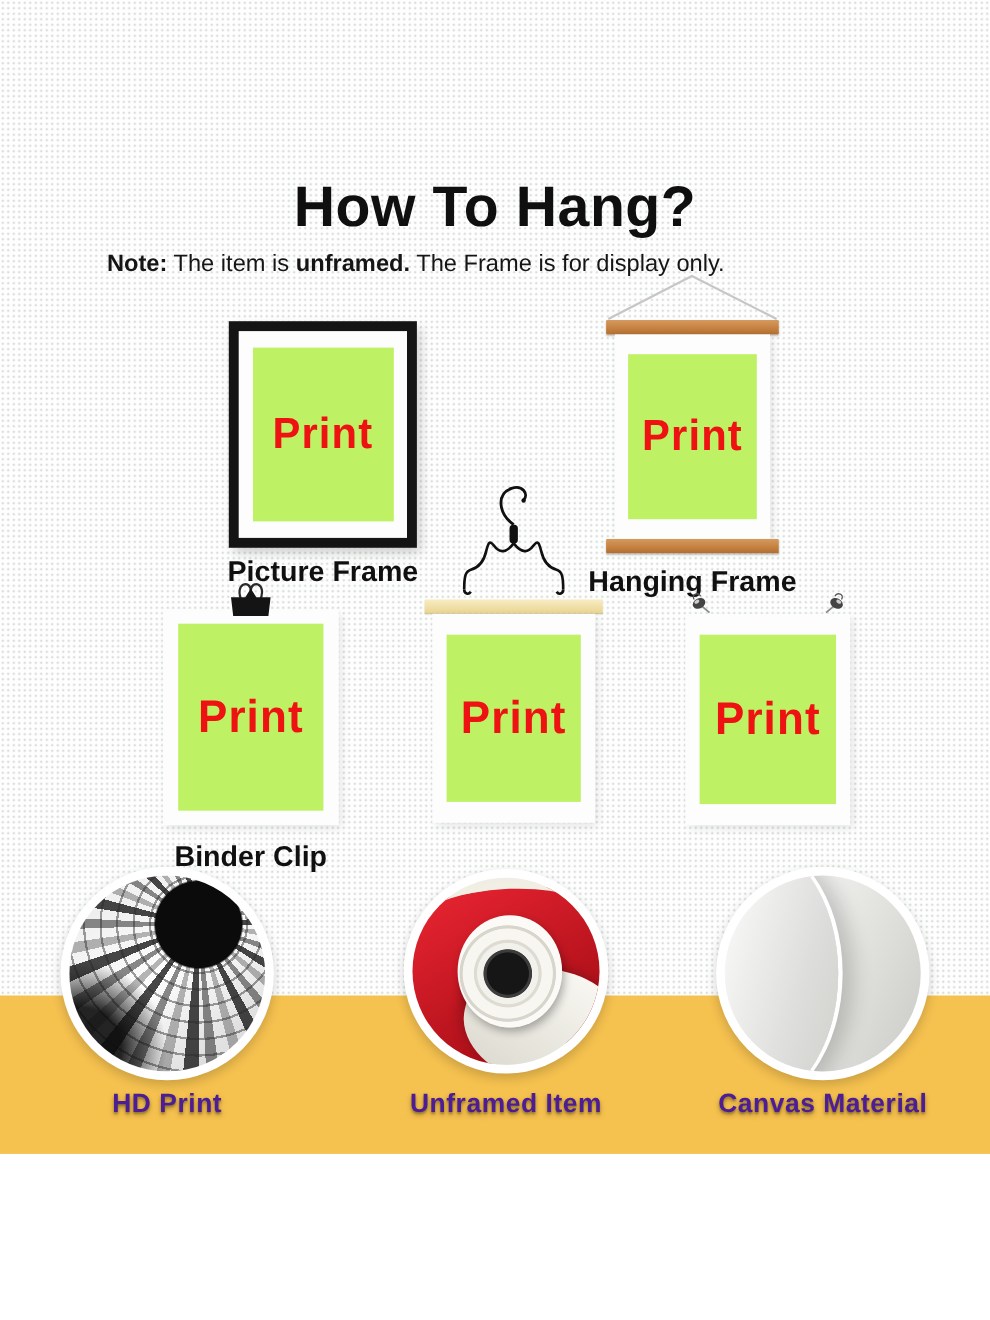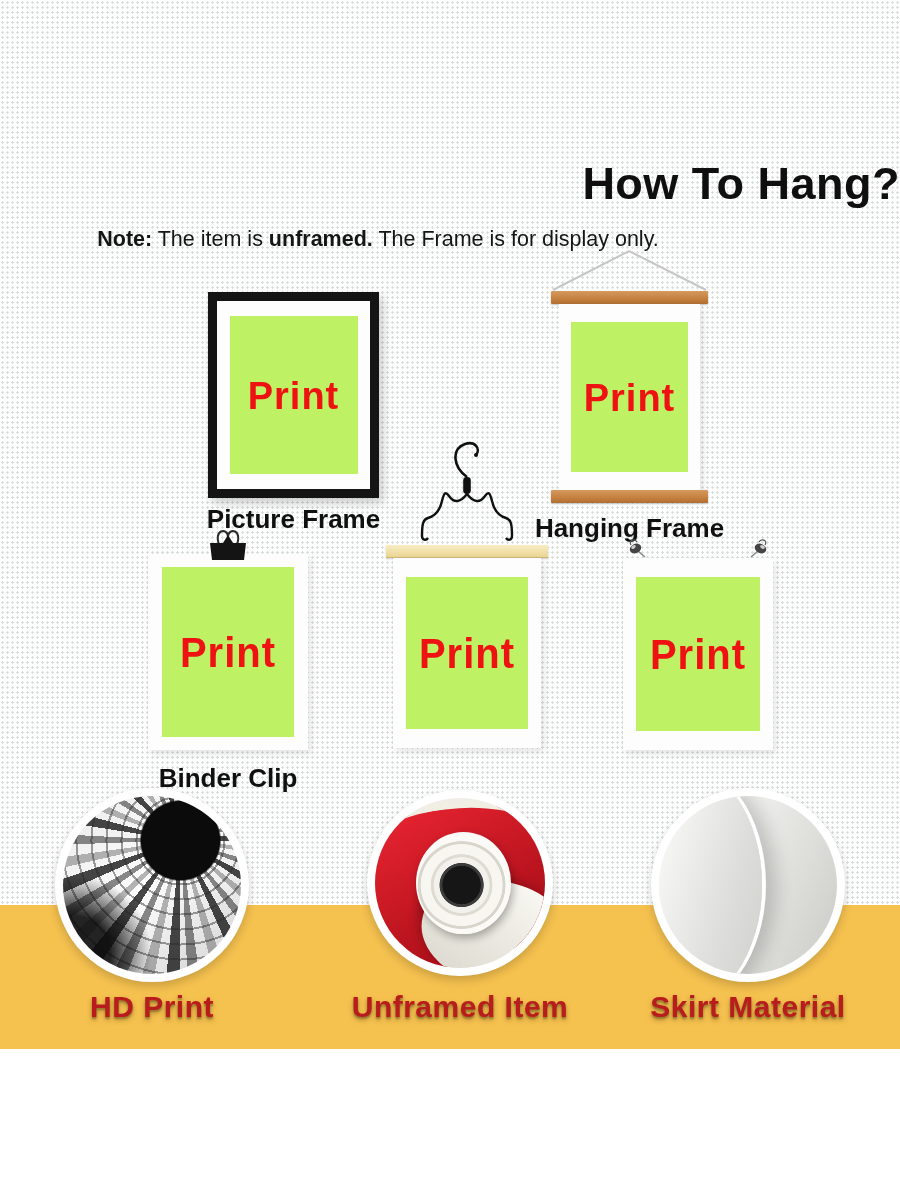--- a/index.html
+++ b/index.html
@@ -5,22 +5,22 @@
   html,body{margin:0;padding:0;}
   body{width:900px;height:1200px;background:#ffffff;font-family:"Liberation Sans",sans-serif;overflow:hidden;}
   #stage{position:relative;width:900px;height:1200px;background:#ffffff;}
 
   
   .dots{position:absolute;left:0;top:0;width:900px;height:905px;background-color:#fdfefd;
     background-image:radial-gradient(rgba(140,160,145,0.33) 1px, rgba(140,160,145,0) 1.4px);
     background-size:5px 5px;}
   .yellow-band{position:absolute;left:0;top:905px;width:900px;height:144px;background:#f5c14f;}
 
-  .title{position:absolute;left:0;top:158px;width:900px;text-align:right;
-    font-size:45px;font-weight:700;color:#0f0f0f;letter-spacing:.5px;}
+  .title{position:absolute;left:0;top:158px;width:900px;text-align:center;
+    font-size:52px;font-weight:700;color:#0f0f0f;letter-spacing:.5px;}
   .note{position:absolute;left:0;top:227px;width:756px;text-align:center;
     font-size:21.5px;color:#151515;}
   .note b{font-weight:700;}
 
   .group{position:absolute;display:flex;flex-direction:column;align-items:center;}
   .caption{font-weight:700;color:#101010;font-size:26px;white-space:nowrap;text-align:center;}
 
   .print-text{font-weight:700;color:#ee1212;letter-spacing:1px;transform:scaleY(1.04);}
 
   
@@ -103,22 +103,22 @@
       #dddbd2 39% 42%, #f7f6f1 43% 56%, #d8d6cc 57% 60%, #fbfaf6 61% 78%, #e6e4da 79% 84%, #f8f7f2 85% 100%);
     box-shadow:2px 4px 8px rgba(0,0,0,.30);}
 
   .photo-canvas{background:linear-gradient(115deg,#ffffff 0%,#f0f0ee 35%,#dcdcd8 70%,#c9c9c5 100%);}
   .canvas-curl{position:absolute;left:-42%;top:-20%;width:100%;height:140%;border-radius:50%;
     background:linear-gradient(105deg,#f7f7f5 40%,#dddddb 75%,#cfcfcb);
     box-shadow:4px 0 0 #ffffff, 14px 2px 18px rgba(0,0,0,.18);}
   .canvas-curl2{position:absolute;left:-60%;top:-5%;width:80%;height:110%;border-radius:50%;
     background:linear-gradient(105deg,#ffffff 45%,#e6e6e2);box-shadow:3px 0 0 #ffffff;}
 
-  .feature-label{position:absolute;top:990px;width:300px;text-align:center;font-size:30px;font-weight:700;
-    color:#b91c1c;text-shadow:0 2px 2px rgba(0,0,0,.28), 0 3px 5px rgba(120,90,20,.5);letter-spacing:.5px;}
+  .feature-label{position:absolute;top:990px;width:300px;text-align:center;font-size:24px;font-weight:700;
+    color:#4c1d95;text-shadow:0 2px 2px rgba(0,0,0,.28), 0 3px 5px rgba(120,90,20,.5);letter-spacing:.5px;}
   .f1{left:2px;} .f2{left:310px;} .f3{left:598px;}
 </style>
 </head>
 <body>
 
 <div id="stage">
   <div class="dots"></div>
   <div class="yellow-band"></div>
 
   <div class="title">How To Hang?</div>
@@ -214,14 +214,14 @@
   </div>
   <div class="circle c3">
     <div class="photo photo-canvas">
       <div class="canvas-curl2"></div>
       <div class="canvas-curl"></div>
     </div>
   </div>
 
   <div class="feature-label f1">HD Print</div>
   <div class="feature-label f2">Unframed Item</div>
-  <div class="feature-label f3">Skirt Material</div>
+  <div class="feature-label f3">Canvas Material</div>
 </div>
 
 </body></html>

